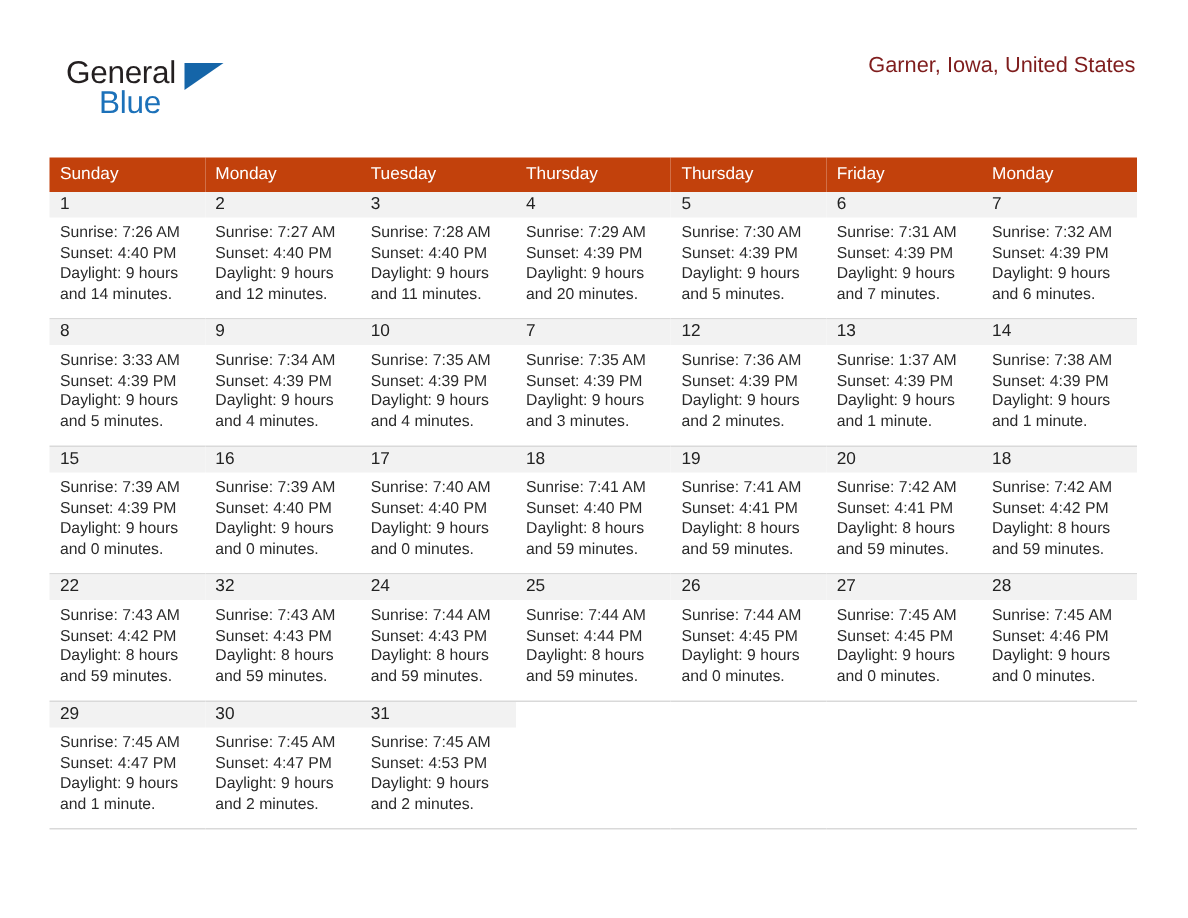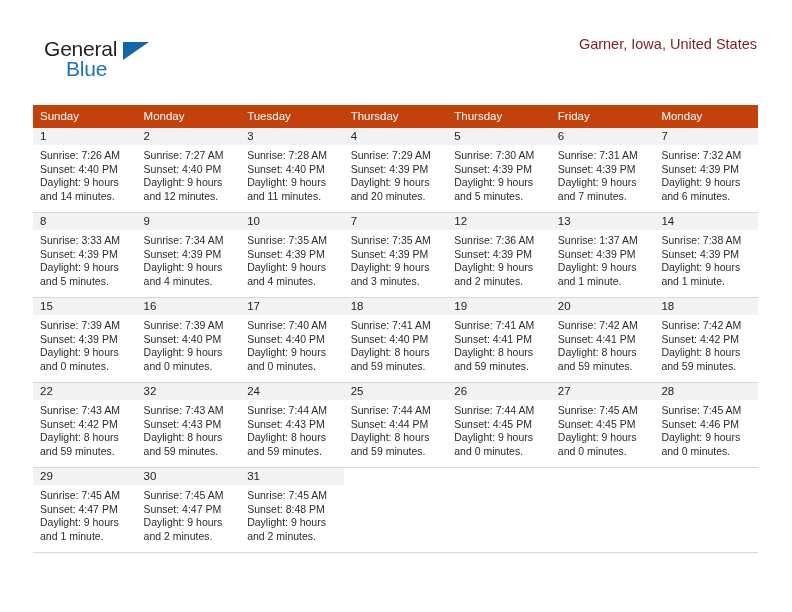--- a/index.html
+++ b/index.html
@@ -522,21 +522,21 @@
               <div>Daylight: 9 hours</div>
               <div>and 2 minutes.</div>
             </div>
           </div>
         </td>
         <td>
           <div class="daycell">
             <div class="daynum-band">31</div>
             <div class="dayinfo">
               <div>Sunrise: 7:45 AM</div>
-              <div>Sunset: 8:48 PM</div>
+              <div>Sunset: 4:53 PM</div>
               <div>Daylight: 9 hours</div>
               <div>and 2 minutes.</div>
             </div>
           </div>
         </td>
         <td>
           <div class="daycell empty">
             <div class="daynum-band"></div>
           </div>
         </td>

